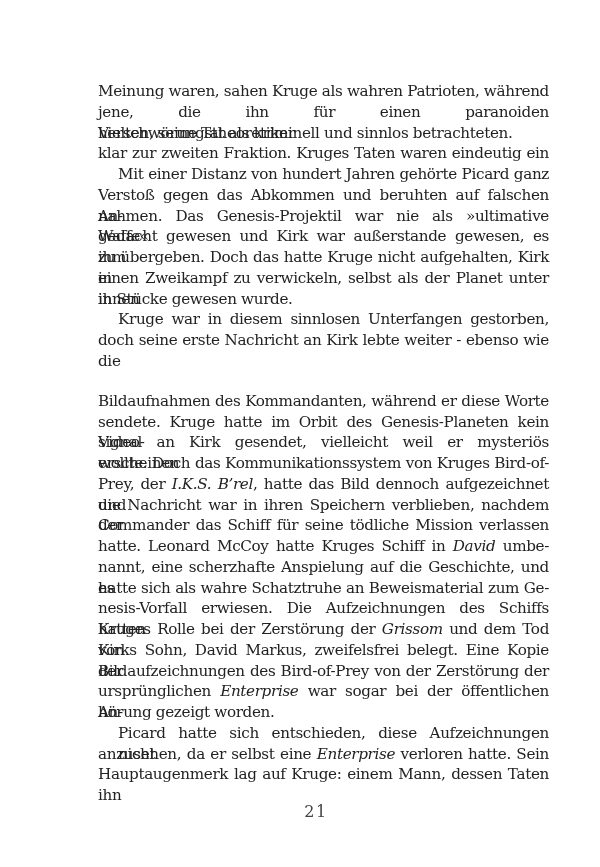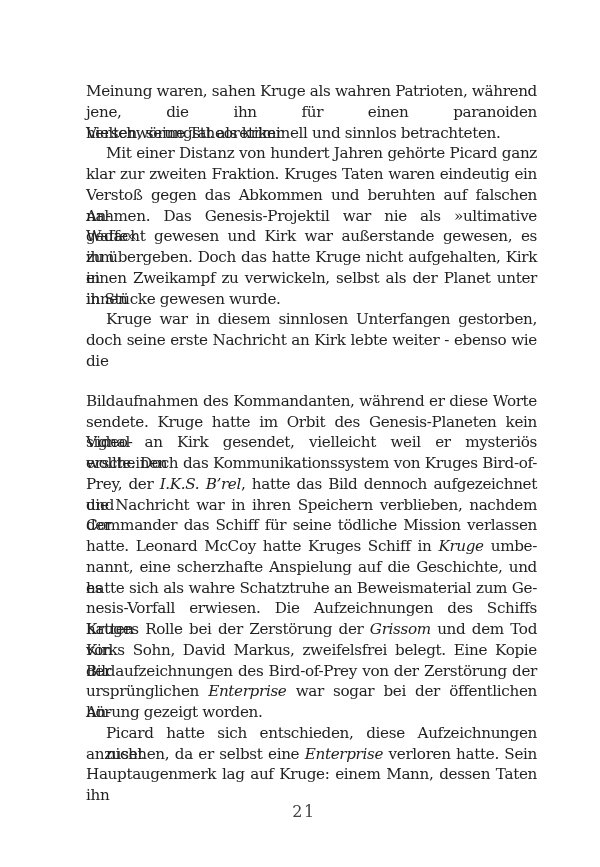--- a/index.html
+++ b/index.html
@@ -8,21 +8,21 @@
       background: #ffffff;
     }
     body {
       width: 600px;
       height: 867px;
       position: relative;
       overflow: hidden;
     }
     .page {
       position: absolute;
-      left: 4px; top: 0;
+      left: 16px; top: 0;
       width: 484px;
       height: 867px;
       background: #ffffff;
     }
     .text-block {
       position: absolute;
       left: 82px;
       top: 81px;
       width: 451px;
       font-family: "DejaVu Serif", serif;
@@ -62,40 +62,40 @@
 <body>
 
 <div class="page">
   <div class="text-block" id="text-block">
       <div>
         <div class="line" style="white-space: normal;"><span class="seg-inline" style="white-space: normal;">Meinung waren, sahen Kruge als wahren Patrioten, während</span></div>
         <div class="line" style="white-space: normal;"><span class="seg-inline" style="white-space: normal;">jene, die ihn für einen paranoiden Verschwörungstheoretiker</span></div>
         <div class="line last" style="white-space: normal;"><span class="seg-inline" style="white-space: normal;">hielten, seine Tat als kriminell und sinnlos betrachteten.</span></div>
       </div>
       <div>
+        <div class="line" style="white-space: normal;"><span class="seg-inline" style="white-space: normal;">klar zur zweiten Fraktion. Kruges Taten waren eindeutig ein</span></div>
         <div class="line indent" style="white-space: normal;"><span class="seg-inline" style="white-space: normal;">Mit einer Distanz von hundert Jahren gehörte Picard ganz</span></div>
-        <div class="line" style="white-space: normal;"><span class="seg-inline" style="white-space: normal;">klar zur zweiten Fraktion. Kruges Taten waren eindeutig ein</span></div>
         <div class="line" style="white-space: normal;"><span class="seg-inline" style="white-space: normal;">Verstoß gegen das Abkommen und beruhten auf falschen An-</span></div>
         <div class="line" style="white-space: normal;"><span class="seg-inline" style="white-space: normal;">nahmen. Das Genesis-Projektil war nie als »ultimative Waffe«</span></div>
         <div class="line" style="white-space: normal;"><span class="seg-inline" style="white-space: normal;">gedacht gewesen und Kirk war außerstande gewesen, es ihm</span></div>
         <div class="line" style="white-space: normal;"><span class="seg-inline" style="white-space: normal;">zu übergeben. Doch das hatte Kruge nicht aufgehalten, Kirk in</span></div>
         <div class="line" style="white-space: normal;"><span class="seg-inline" style="white-space: normal;">einen Zweikampf zu verwickeln, selbst als der Planet unter ihnen</span></div>
         <div class="line last" style="white-space: normal;"><span class="seg-inline" style="white-space: normal;">in Stücke gewesen wurde.</span></div>
       </div>
       <div>
         <div class="line indent" style="white-space: normal;"><span class="seg-inline" style="white-space: normal;">Kruge war in diesem sinnlosen Unterfangen gestorben,</span></div>
         <div class="line" style="white-space: normal;"><span class="seg-inline" style="white-space: normal;">doch seine erste Nachricht an Kirk lebte weiter - ebenso wie die</span></div>
         <div class="line" style="white-space: normal; margin-top: 40px;"><span class="seg-inline" style="white-space: normal;">Bildaufnahmen des Kommandanten, während er diese Worte</span></div>
         <div class="line" style="white-space: normal;"><span class="seg-inline" style="white-space: normal;">sendete. Kruge hatte im Orbit des Genesis-Planeten kein Video-</span></div>
         <div class="line" style="white-space: normal;"><span class="seg-inline" style="white-space: normal;">signal an Kirk gesendet, vielleicht weil er mysteriös erscheinen</span></div>
         <div class="line" style="white-space: normal;"><span class="seg-inline" style="white-space: normal;">wollte. Doch das Kommunikationssystem von Kruges Bird-of-</span></div>
         <div class="line" style="white-space: normal;"><span class="seg-inline" style="white-space: normal;">Prey, der </span><span class="it" style="white-space: normal;">I.K.S. B’rel</span><span class="seg-inline" style="white-space: normal;">, hatte das Bild dennoch aufgezeichnet und</span></div>
         <div class="line" style="white-space: normal;"><span class="seg-inline" style="white-space: normal;">die Nachricht war in ihren Speichern verblieben, nachdem der</span></div>
         <div class="line" style="white-space: normal;"><span class="seg-inline" style="white-space: normal;">Commander das Schiff für seine tödliche Mission verlassen</span></div>
-        <div class="line" style="white-space: normal;"><span class="seg-inline" style="white-space: normal; margin-top: 39px;">hatte. Leonard McCoy hatte Kruges Schiff in </span><span class="it" style="white-space: normal;">Kruge</span><span class="seg-inline" style="white-space: normal;"> umbe-</span></div>
+        <div class="line" style="white-space: normal;"><span class="seg-inline" style="white-space: normal; margin-top: 39px;">hatte. Leonard McCoy hatte Kruges Schiff in </span><span class="it" style="white-space: normal;">David</span><span class="seg-inline" style="white-space: normal;"> umbe-</span></div>
         <div class="line" style="white-space: normal;"><span class="seg-inline" style="white-space: normal;">nannt, eine scherzhafte Anspielung auf die Geschichte, und es</span></div>
         <div class="line" style="white-space: normal;"><span class="seg-inline" style="white-space: normal;">hatte sich als wahre Schatztruhe an Beweismaterial zum Ge-</span></div>
         <div class="line" style="white-space: normal;"><span class="seg-inline" style="white-space: normal;">nesis-Vorfall erwiesen. Die Aufzeichnungen des Schiffs hatten</span></div>
         <div class="line" style="white-space: normal;"><span class="seg-inline" style="white-space: normal;">Kruges Rolle bei der Zerstörung der </span><span class="it" style="white-space: normal;">Grissom</span><span class="seg-inline" style="white-space: normal;"> und dem Tod von</span></div>
         <div class="line" style="white-space: normal;"><span class="seg-inline" style="white-space: normal;">Kirks Sohn, David Markus, zweifelsfrei belegt. Eine Kopie der</span></div>
         <div class="line" style="white-space: normal;"><span class="seg-inline" style="white-space: normal;">Bildaufzeichnungen des Bird-of-Prey von der Zerstörung der</span></div>
         <div class="line" style="white-space: normal;"><span class="seg-inline" style="white-space: normal;">ursprünglichen </span><span class="it" style="white-space: normal;">Enterprise</span><span class="seg-inline" style="white-space: normal;"> war sogar bei der öffentlichen An-</span></div>
         <div class="line last" style="white-space: normal;"><span class="seg-inline" style="white-space: normal;">hörung gezeigt worden.</span></div>
       </div>
       <div>

